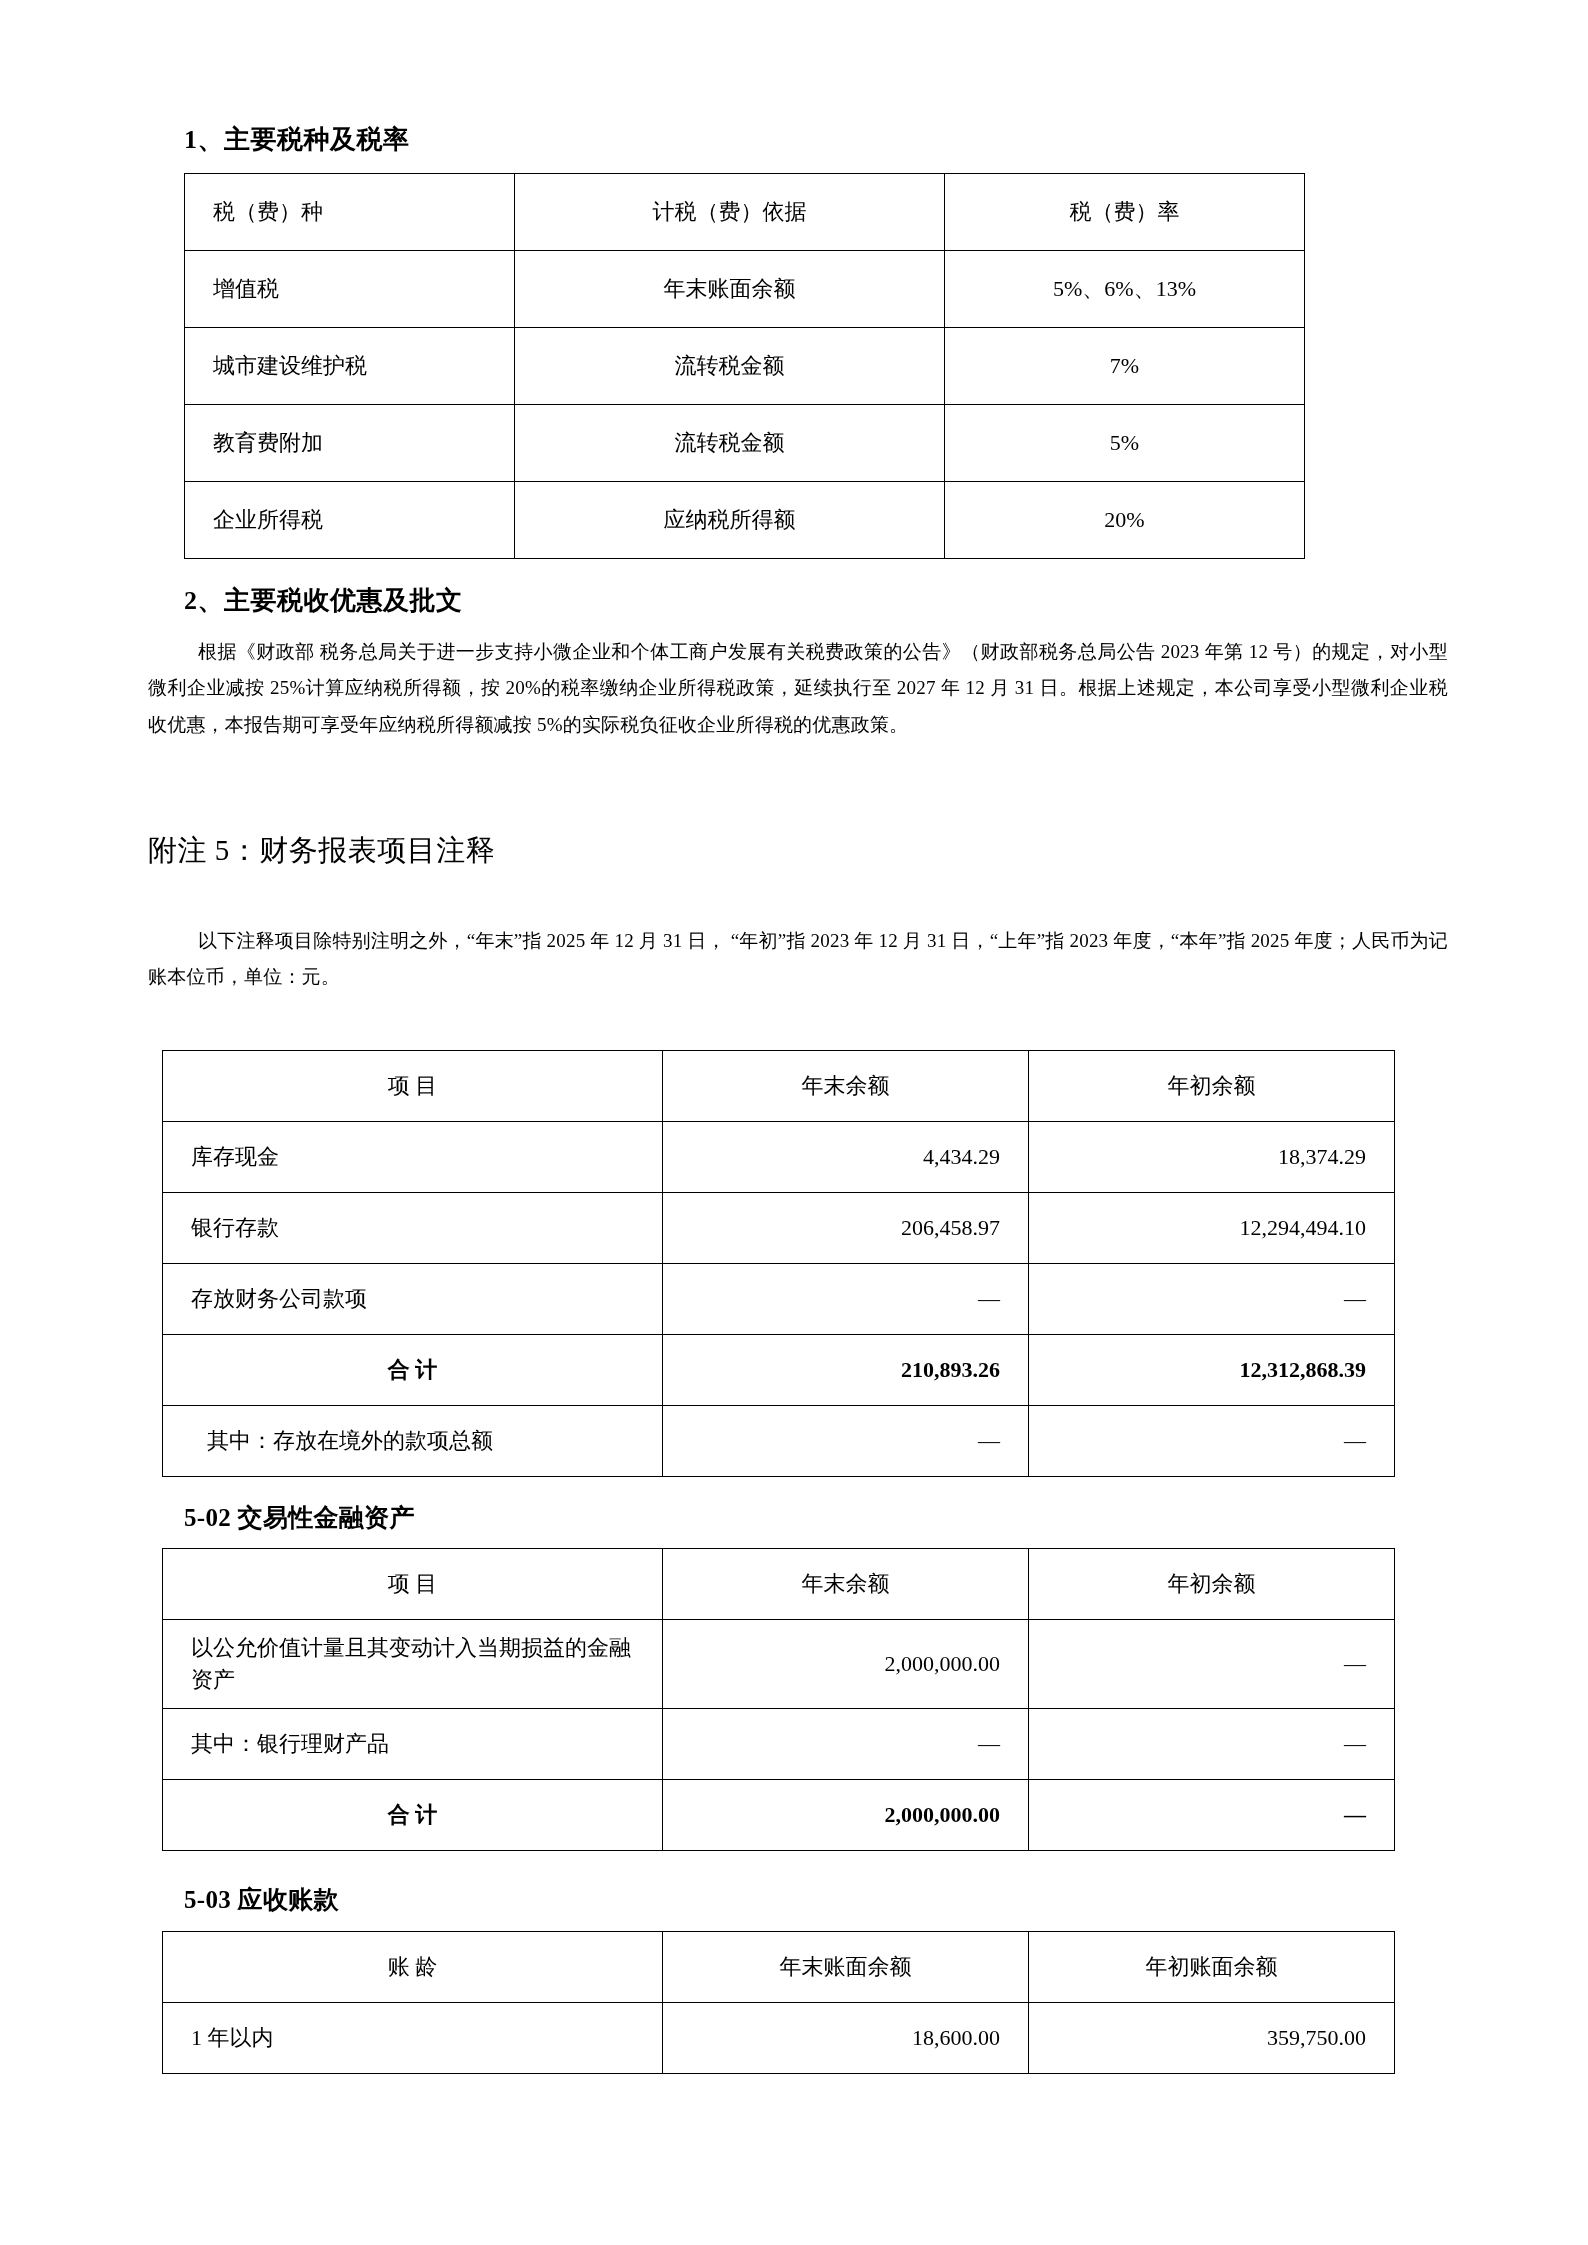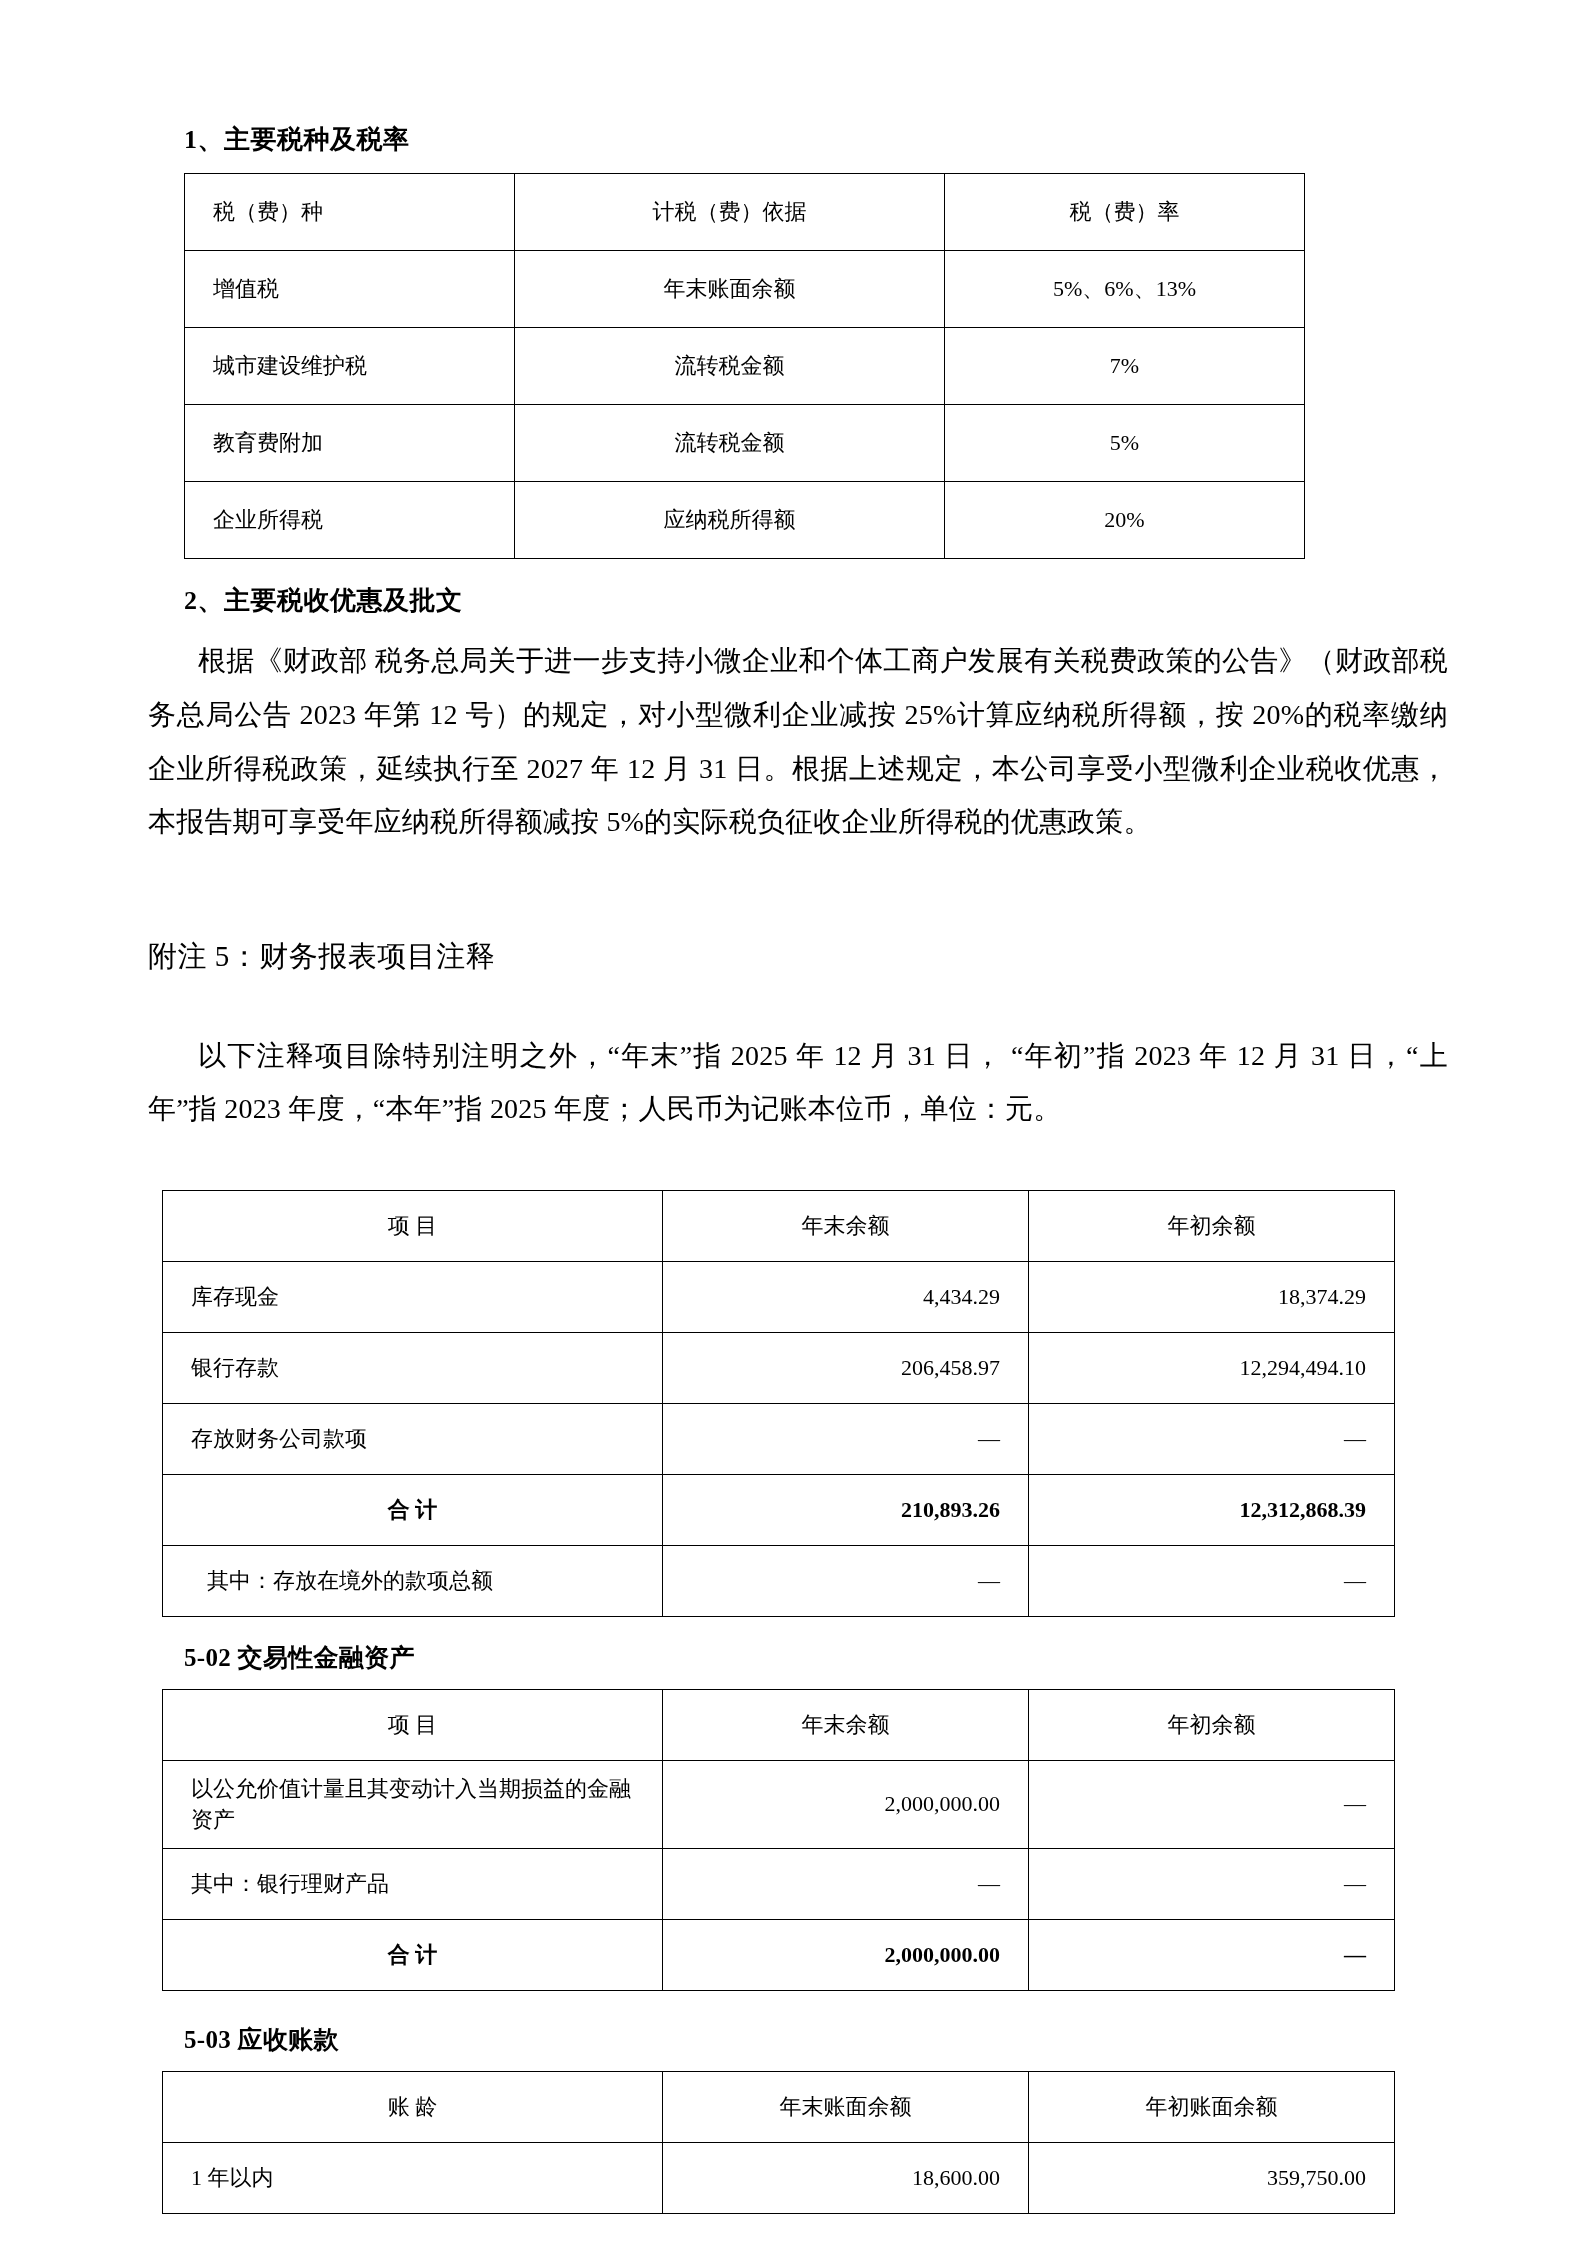--- a/index.html
+++ b/index.html
@@ -54,21 +54,21 @@
   }
   .sub-sub-heading {
     font-size: 24px;
     line-height: 1.5;
     margin: 0 0 12px 36px;
     letter-spacing: 0.3px;
   }
 
   
   p.body-text {
-    font-size: 28px;
+    font-size: 19px;
     line-height: 1.92;
     margin: 0;
     text-align: justify;
     text-justify: inter-ideograph;
     text-indent: 50px;
     letter-spacing: 0.2px;
   }
   .sp-22 { height: 22px; }
   .sp-30 { height: 30px; }
   .sp-54 { height: 54px; }

